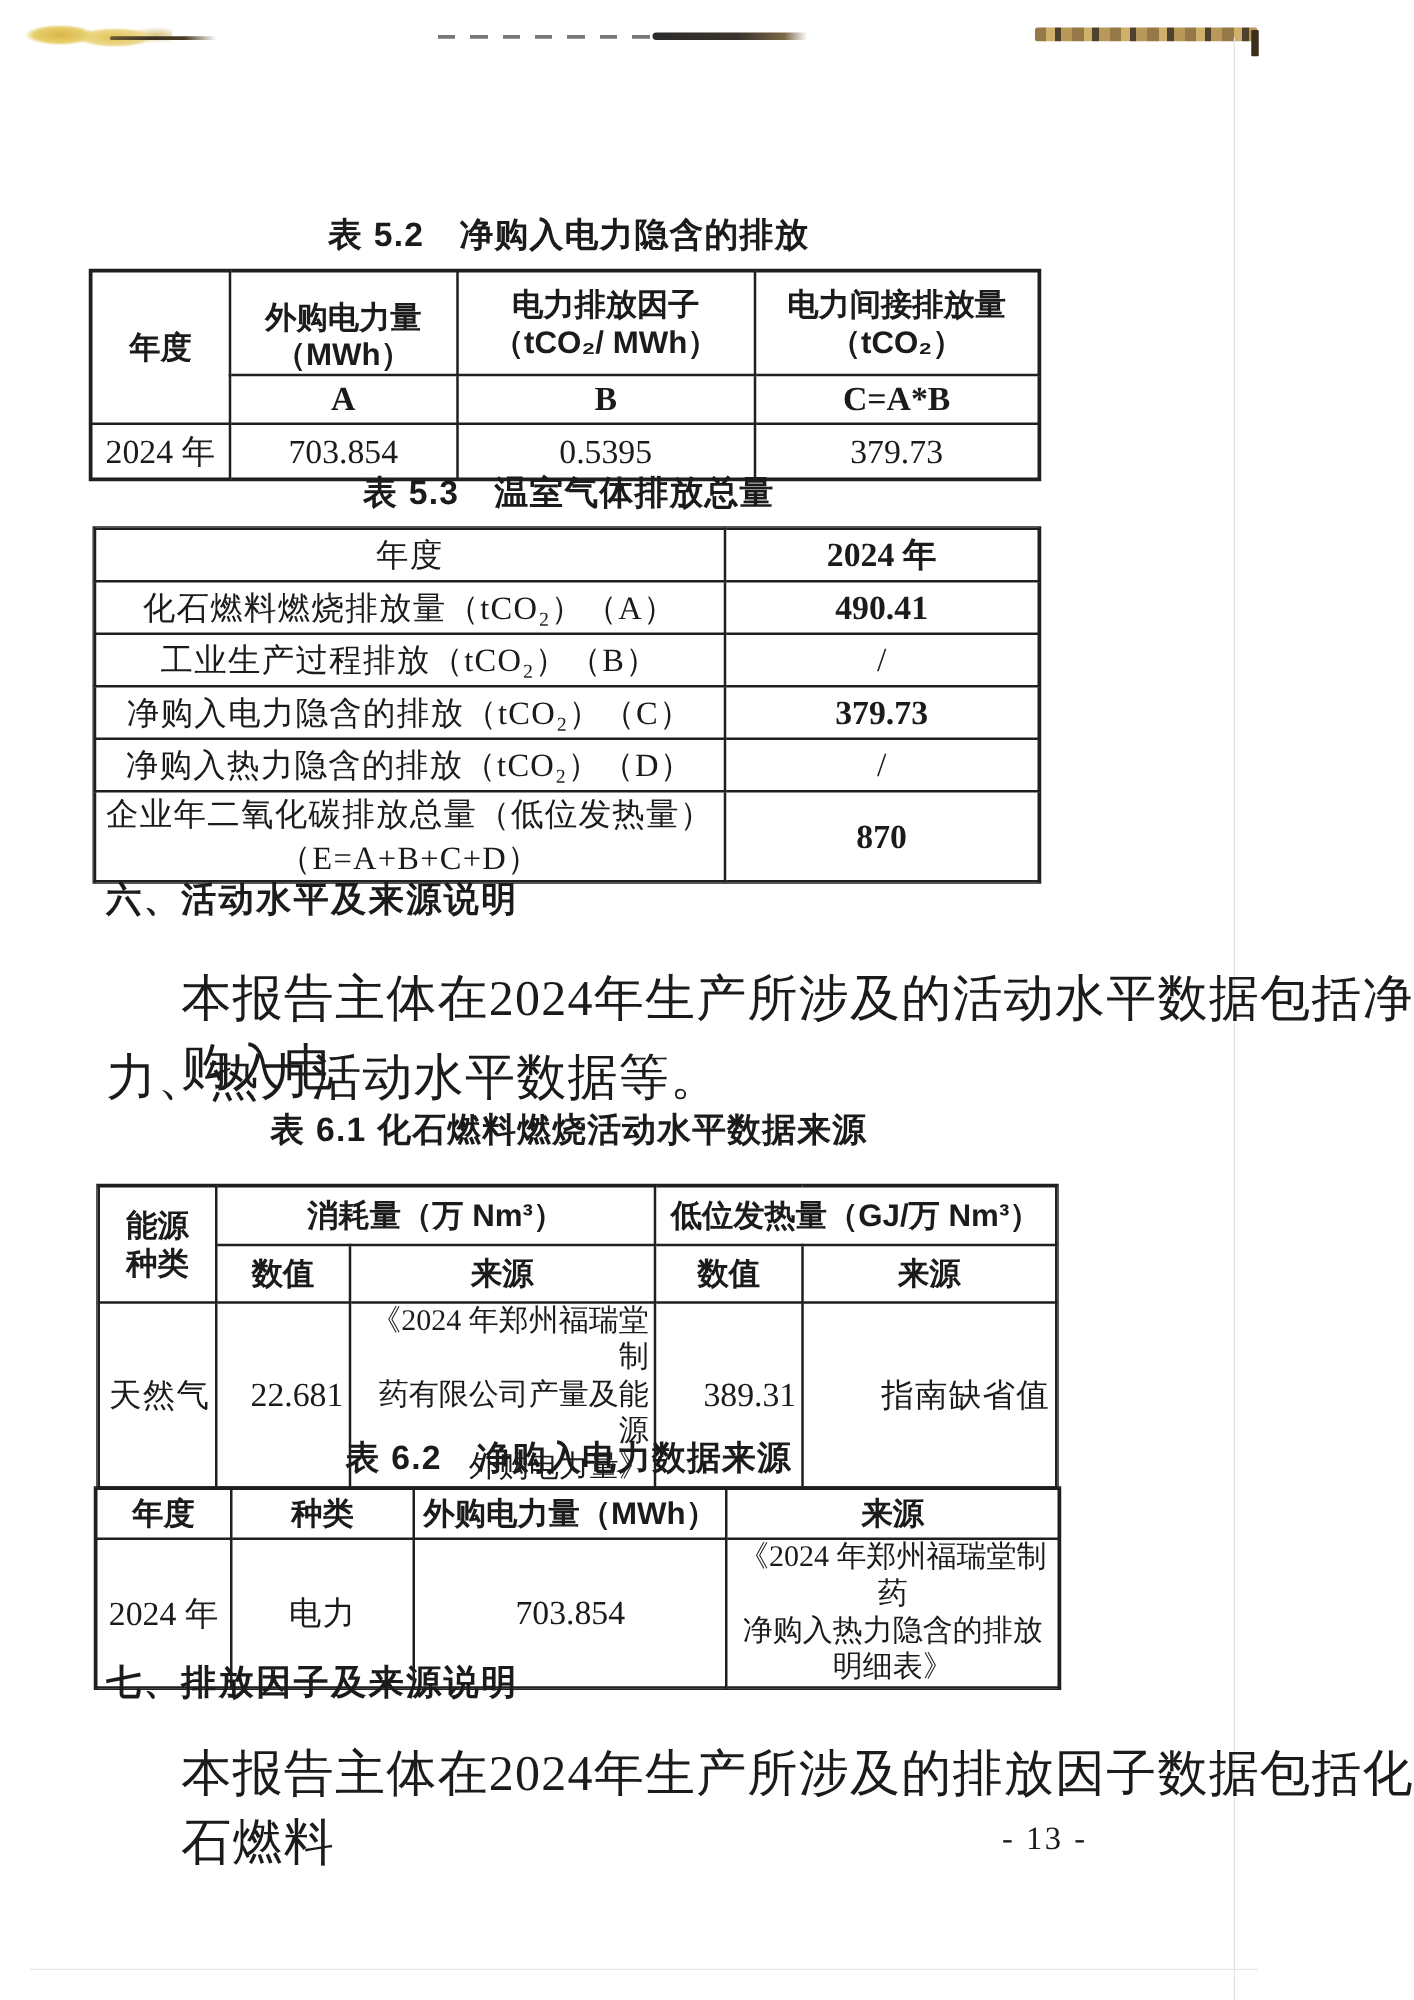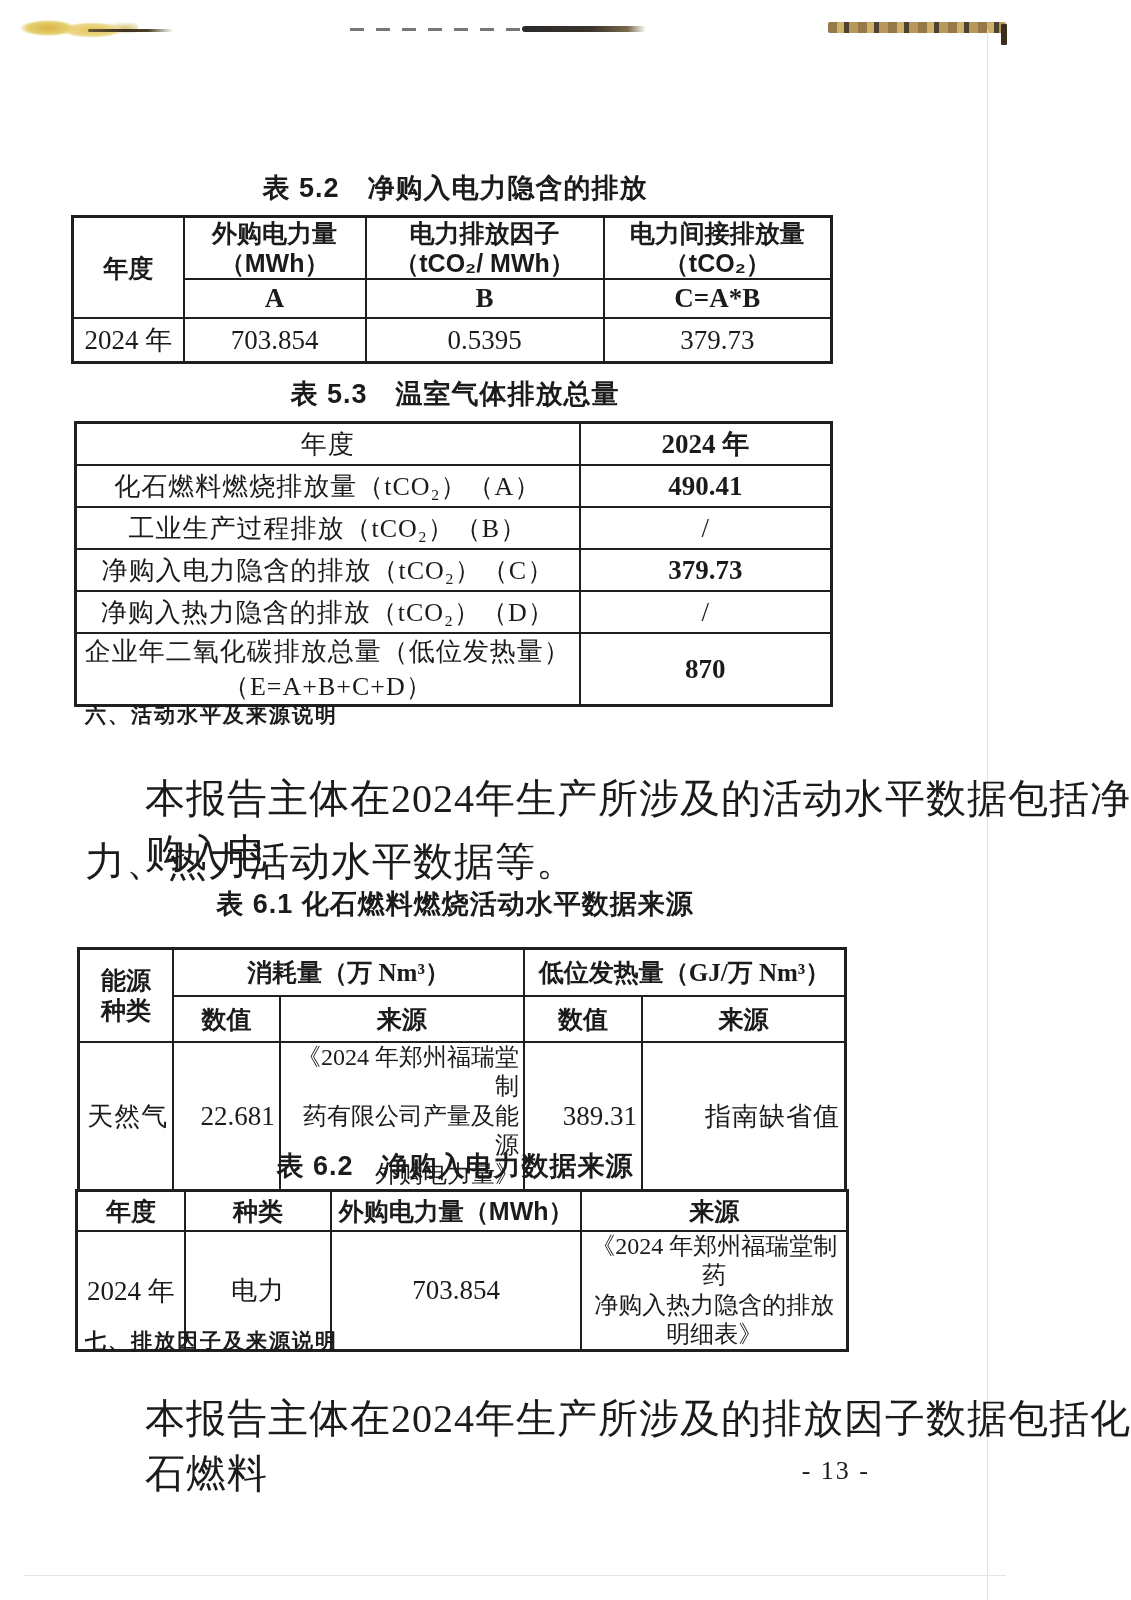--- a/index.html
+++ b/index.html
@@ -30,21 +30,21 @@
   .vline{left:987px;top:30px;width:1px;height:1570px;background:#e2e2e2;}
   .hline-bottom{left:24px;top:1575px;width:982px;height:1px;background:#e5e5e5;}
 
   
   .tbl-title{left:70px;width:770px;text-align:center;
     font-family:"Liberation Sans",sans-serif;font-weight:bold;font-size:27px;letter-spacing:1px;}
   .t52-title{top:170px;}
   .t53-title{top:376px;}
   .t61-title{top:886px;}
   .t62-title{top:1148px;}
-  .section-heading{left:85px;font-size:21px;letter-spacing:2px;font-weight:600;}
+  .section-heading{left:85px;font-size:28px;letter-spacing:2px;font-weight:600;}
   .h6{top:701px;}
   .h7{top:1327px;}
   .para-line{font-size:40px;letter-spacing:1px;}
   .p6a{left:145px;top:771px;}
   .p6b{left:85px;top:834px;}
   .p7a{left:145px;top:1391px;}
   .footer{left:80px;width:790px;top:1456px;text-align:right;font-size:26px;letter-spacing:2px;}
 
   
   table{border-collapse:collapse;table-layout:fixed;}
@@ -58,21 +58,21 @@
   table{outline:1px solid #1f1f1f;}
   .hdr{font-family:"Liberation Sans",sans-serif;font-weight:bold;font-size:25px;line-height:1.2;}
   .code{font-weight:bold;font-size:27px;font-family:"Liberation Serif",serif;}
   .val{font-size:27px;}
   .bold{font-weight:bold;}
   .lbl{font-size:26px;letter-spacing:1px;}
   .src{font-size:24px;line-height:1.22;letter-spacing:0;}
   .src span{display:block;}
   .t52 tr.r1 td{height:57px;} .t52 tr.r2 td{height:37px;} .t52 tr.r3 td{height:42px;}
   .t53 td{height:40px;}
-  .t61 tr.r1 td{height:45px;font-family:Liberation Serif, serif;} .t61 tr.r2 td{height:44px;} .t61 tr.r3 td{height:82px;text-align:right;}
+  .t61 tr.r1 td{height:45px;} .t61 tr.r2 td{height:44px;} .t61 tr.r3 td{height:82px;text-align:right;}
   .t62 tr.r1 td{height:38px;} .t62 tr.r2 td{height:84px;}
 </style>
 </head>
 <body>
 
 <div class="abs smudge"></div>
 <div class="abs smudge-tail"></div>
 <div class="abs streak-center-a"></div>
 <div class="abs streak-center-b"></div>
 <div class="abs streak-right"></div>
@@ -85,21 +85,21 @@
   <colgroup>
       <col style="width:14.6%">
       <col style="width:24%">
       <col style="width:31.4%">
       <col style="width:30%">
     </colgroup>
   <tbody>
       <tr class="r1">
     <td rowspan="2" class="hdr">年度</td>
     <td class="hdr">
-      <span style="display:block;">外购电力量</span>
+      <span style="display:block;margin-top:21px;">外购电力量</span>
       <span style="display:block;">（MWh）</span>
     </td>
     <td class="hdr">
       <span style="display:block;">电力排放因子</span>
       <span style="display:block;">（tCO₂/ MWh）</span>
     </td>
     <td class="hdr">
       <span style="display:block;">电力间接排放量</span>
       <span style="display:block;">（tCO₂）</span>
     </td>

